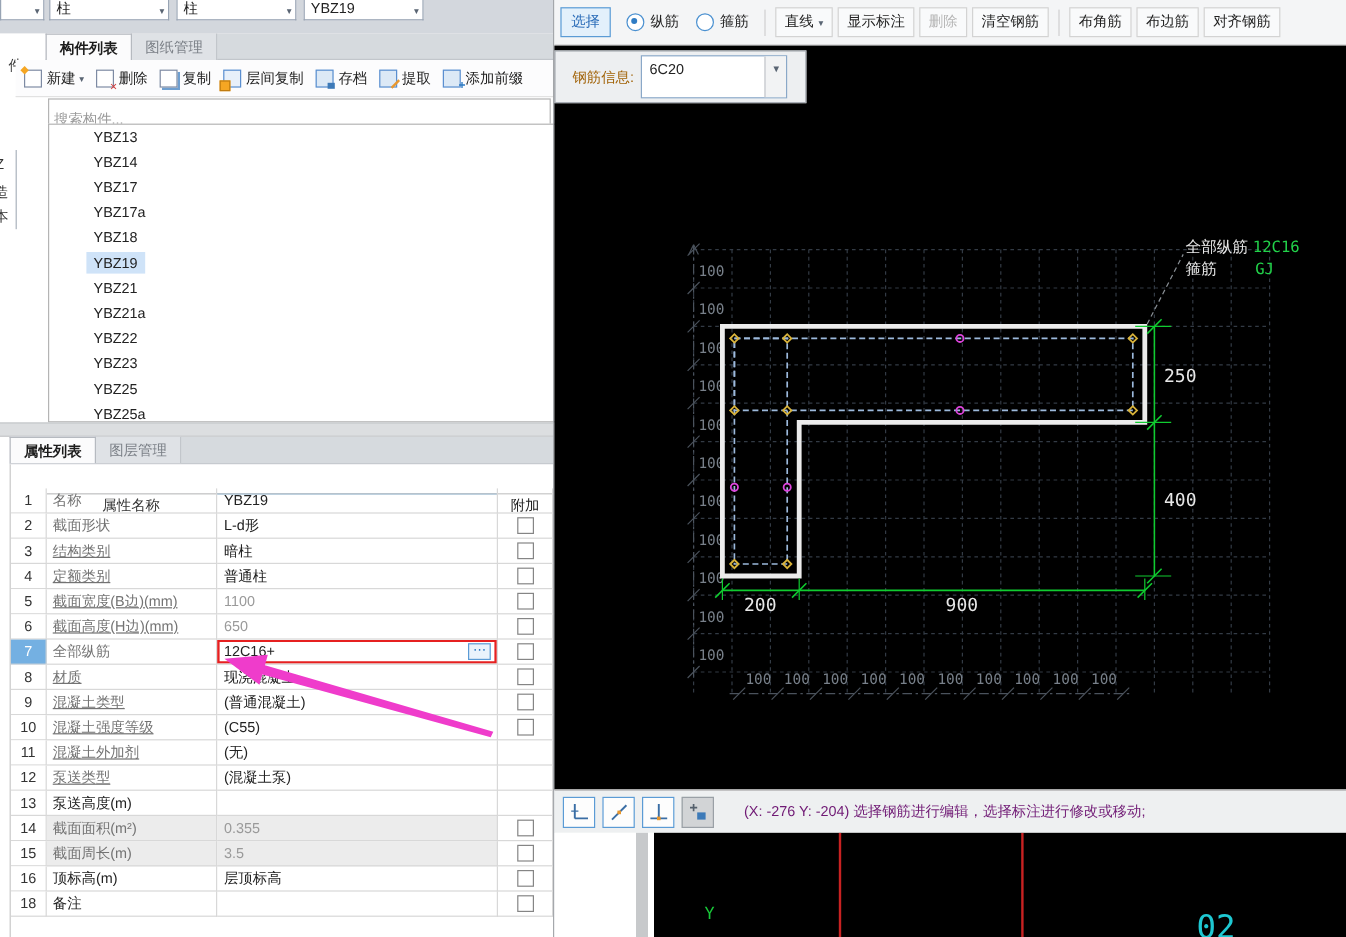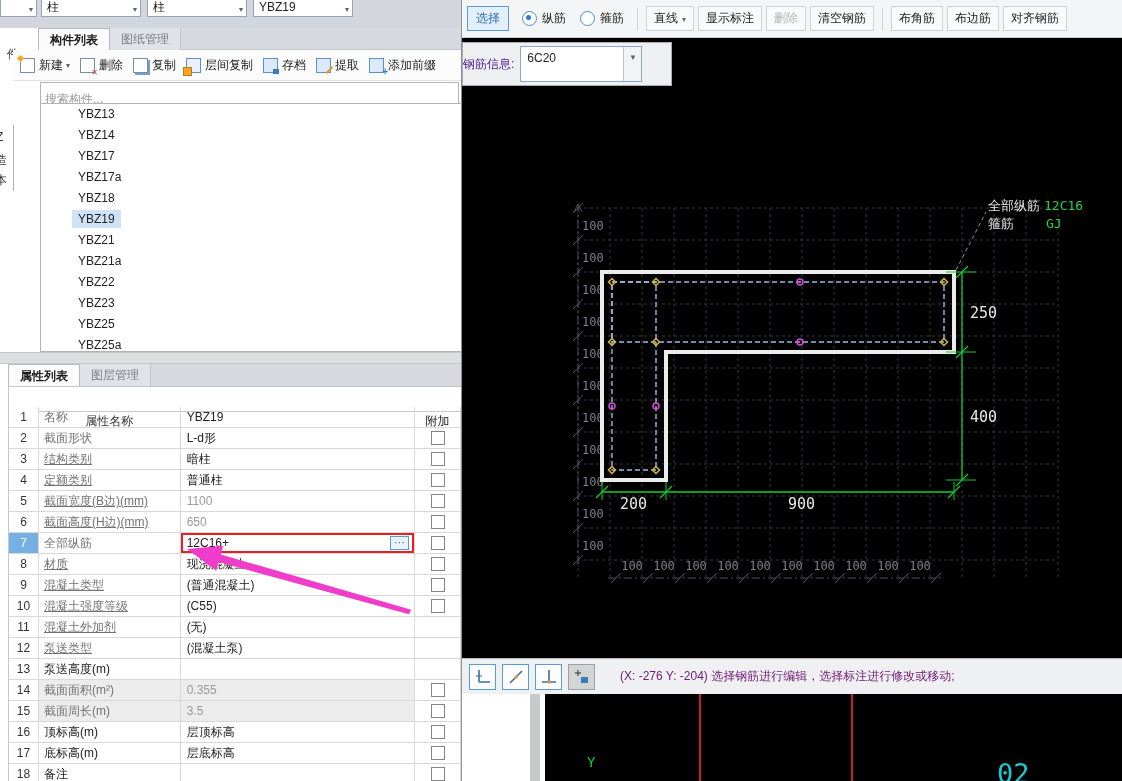--- a/index.html
+++ b/index.html
@@ -86,21 +86,21 @@
   .radio{width:13px;height:13px;border:1px solid #4a90d0;border-radius:50%;background:#fff;position:relative;margin-right:5px;flex:none;}
   .radio.checked::after{content:"";position:absolute;left:3px;top:3px;width:5px;height:5px;border-radius:50%;background:#2f7cc4;}
   .cbtn{background:#f9fafb;border:1px solid #d3d3d3;padding:3px 7px;margin:0 2px;color:#222;white-space:nowrap;}
   .cbtn.disabled{color:#b5b5b5;}
   .cbtn .tarr{margin-left:4px;}
   .vsep{width:1px;height:22px;background:#d0d0d0;margin:0 6px;}
   
   .cadwrap{position:absolute;left:462px;top:38px;width:660px;height:620px;background:#000;}
   .rebar-panel{position:absolute;left:0;top:4px;width:210px;height:44px;background:#edeff1;border:1px solid #a8adb4;
                box-sizing:border-box;display:flex;align-items:center;box-shadow:1px 1px 2px rgba(0,0,0,.5);}
-  .rebar-panel .lab{color:#4c1d95;}
+  .rebar-panel .lab{margin-left:14px;color:#a16207;}
   .rb-combo{margin-left:6px;width:122px;height:36px;background:#fff;border:1px solid #8aa8c8;box-sizing:border-box;position:relative;line-height:22px;padding-left:6px;}
   .rb-combo .abox{position:absolute;right:0;top:0;width:17px;height:100%;border-left:1px solid #c2c6cb;background:#f2f3f4;
                   text-align:center;font-size:8px;color:#5a6573;line-height:22px;}
   
   .statusbar{position:absolute;left:462px;top:658px;width:660px;height:36px;background:#eef0f1;border-top:1px solid #b8b8b8;
              box-sizing:border-box;display:flex;align-items:center;padding-left:4px;}
   .sbtn{width:27px;height:26px;margin:0 3px;box-sizing:border-box;border:1px solid #5b9bd5;background:#fdfdfd;
         display:flex;align-items:center;justify-content:center;flex:none;}
   .sbtn.gray{border:1px solid #9aa0a6;background:#d2d4d6;}
   .sbtext{margin-left:22px;color:#701a75;white-space:nowrap;}
@@ -314,28 +314,20 @@
           <div class="c cname"><span class="link">截面周长(m)</span></div>
           <div class="c cval vgray"><span>3.5</span></div>
           <div class="c cext">
             <span class="cb"></span>
           </div>
         </div>
         <div class="prow">
           <div class="c cnum">16</div>
           <div class="c cname"><span>顶标高(m)</span></div>
           <div class="c cval"><span>层顶标高</span></div>
-          <div class="c cext">
-            <span class="cb"></span>
-          </div>
-        </div>
-        <div class="prow">
-          <div class="c cnum">17</div>
-          <div class="c cname"><span>底标高(m)</span></div>
-          <div class="c cval"><span>层底标高</span></div>
           <div class="c cext">
             <span class="cb"></span>
           </div>
         </div>
         <div class="prow">
           <div class="c cnum">18</div>
           <div class="c cname"><span>备注</span></div>
           <div class="c cval"><span></span></div>
           <div class="c cext">
             <span class="cb"></span>

